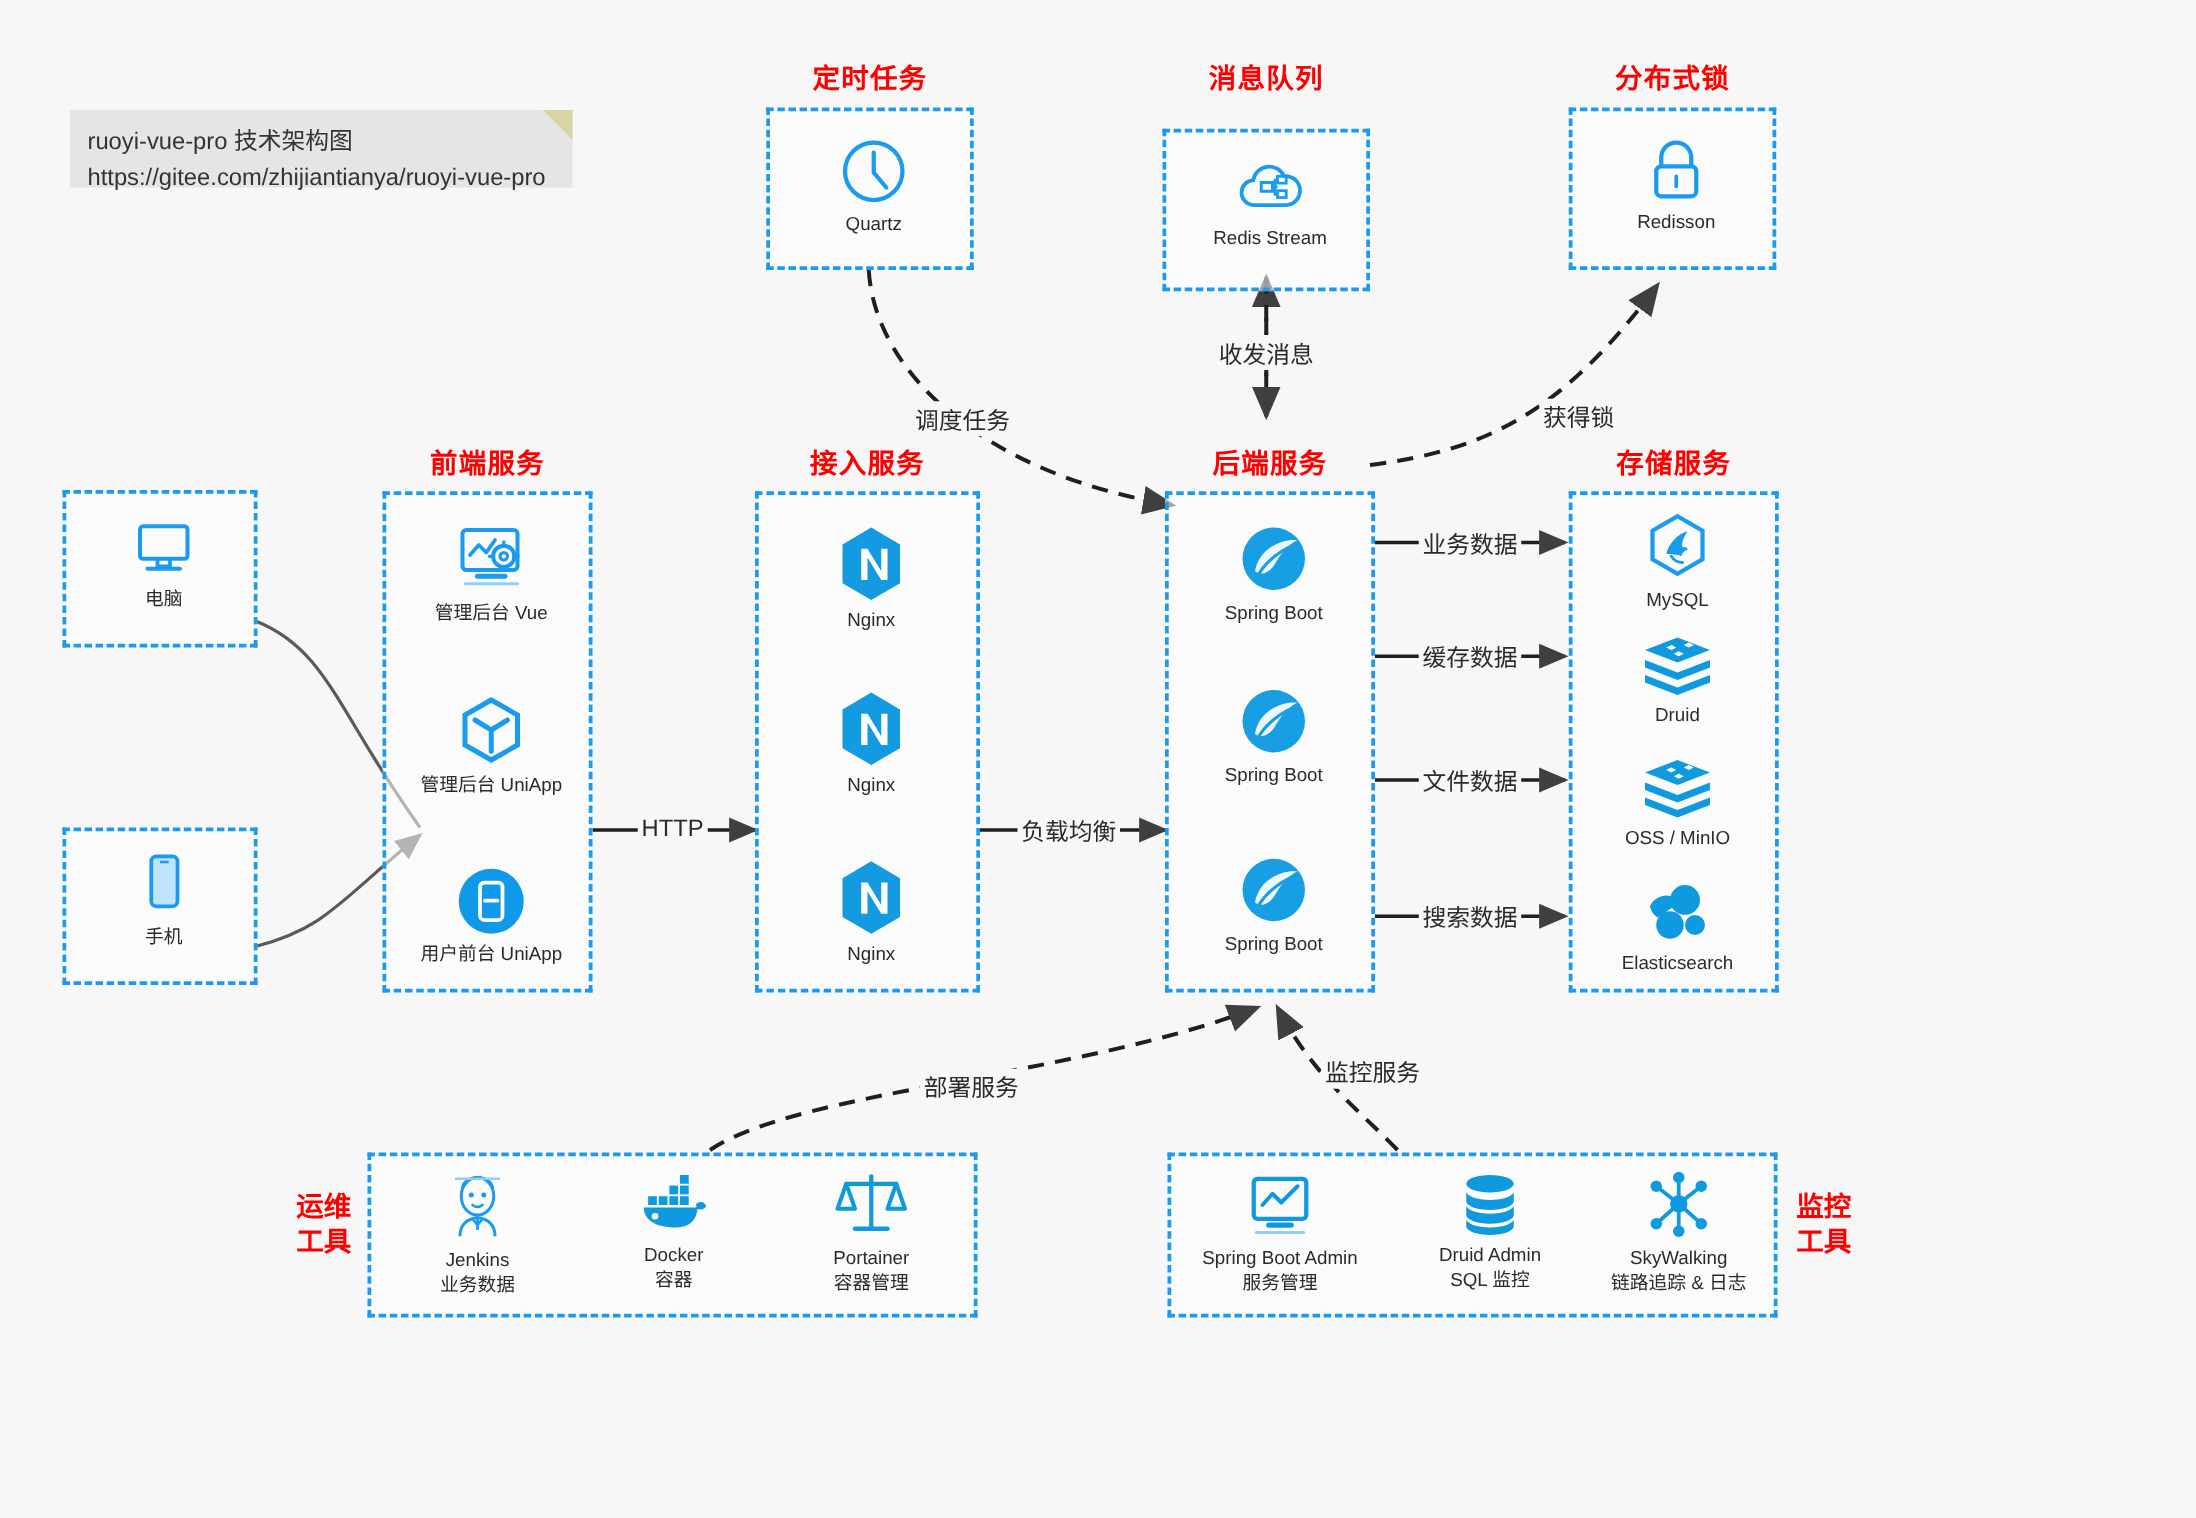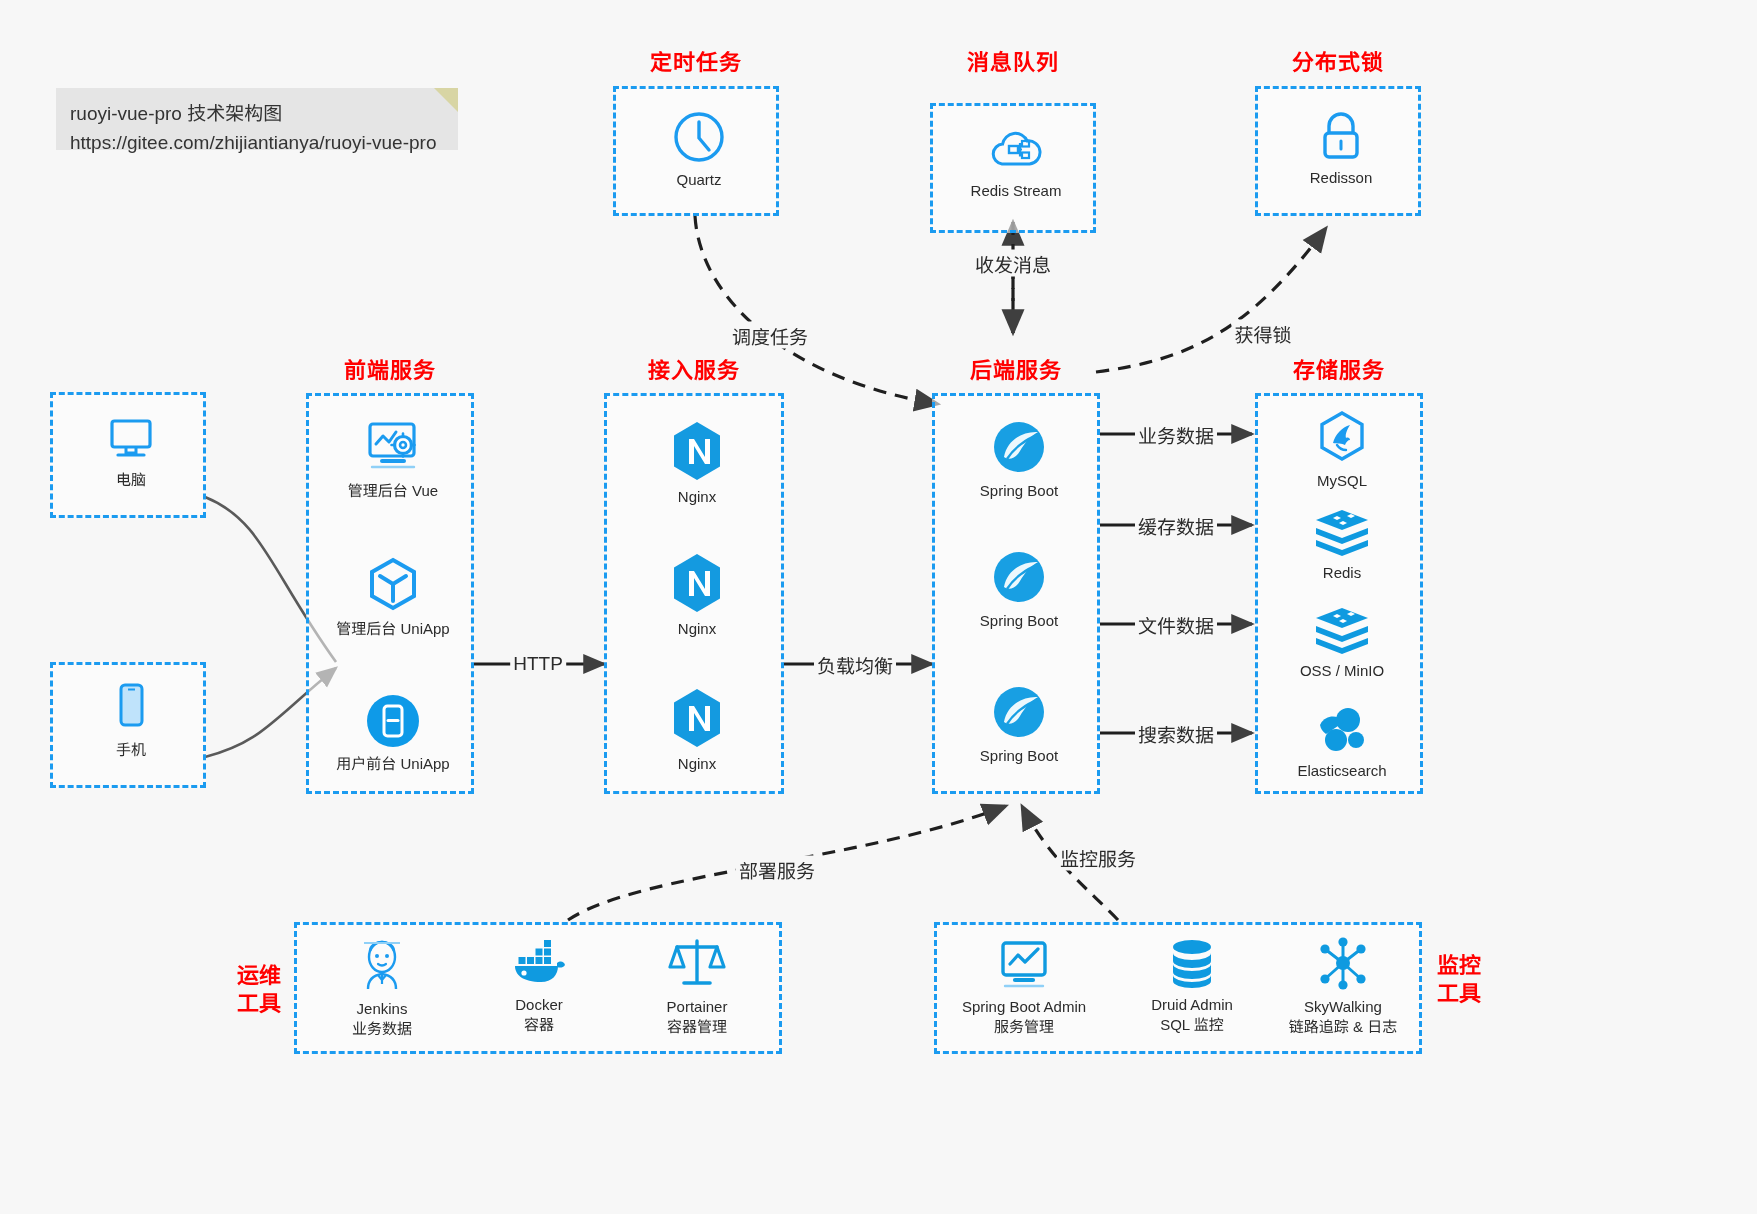--- a/index.html
+++ b/index.html
@@ -264,21 +264,21 @@
       <div class="cap">MySQL</div>
     </div>
 
     <div class="cell" style="left:0;top:112px;width:168px;">
       <svg class="ico" width="58" height="50" viewBox="0 0 58 50">
         <path d="M29 2 L55 12 L29 22 L3 12 z" fill="#0f9ae0"></path>
         <path d="M3 20 L29 30 L55 20 L55 26 L29 36 L3 26 z" fill="#0f9ae0"></path>
         <path d="M3 32 L29 42 L55 32 L55 38 L29 48 L3 38 z" fill="#0f9ae0"></path>
         <path d="M20 10 l4 -2 l4 2 l-4 2 z M34 8 l4 -2 l4 2 l-4 2 z M26 15 l4 -2 l4 2 l-4 2 z" fill="#fff"></path>
       </svg>
-      <div class="cap">Redis</div>
+      <div class="cap">Druid</div>
     </div>
 
     <div class="cell" style="left:0;top:210px;width:168px;">
       <svg class="ico" width="58" height="50" viewBox="0 0 58 50">
         <path d="M29 2 L55 12 L29 22 L3 12 z" fill="#0f9ae0"></path>
         <path d="M3 20 L29 30 L55 20 L55 26 L29 36 L3 26 z" fill="#0f9ae0"></path>
         <path d="M3 32 L29 42 L55 32 L55 38 L29 48 L3 38 z" fill="#0f9ae0"></path>
         <path d="M20 10 l4 -2 l4 2 l-4 2 z M34 8 l4 -2 l4 2 l-4 2 z M26 15 l4 -2 l4 2 l-4 2 z" fill="#fff"></path>
       </svg>
       <div class="cap">OSS / MinIO</div>
@@ -288,21 +288,21 @@
       <svg class="ico" width="56" height="52" viewBox="0 0 56 52">
         <circle cx="34" cy="16" r="12" fill="#0f9ae0"></circle>
         <path d="M6 21 a14 14 0 0 1 24 -3 L12 30 a14 14 0 0 1 -6 -9 z" fill="#0f9ae0"></path>
         <circle cx="22" cy="36" r="11" fill="#0f9ae0"></circle>
         <circle cx="42" cy="36" r="8" fill="#0f9ae0"></circle>
       </svg>
       <div class="cap">Elasticsearch</div>
     </div>
   </div>
 
-  <div class="side-title" style="left:228px;top:952px;width:62px;margin-top:10px;">运维
+  <div class="side-title" style="left:228px;top:952px;width:62px;">运维
 工具</div>
   <div class="dbox" style="left:294px;top:922px;width:488px;height:132px;">
 
     <div class="cell" style="left:10px;top:12px;width:150px;">
       <svg class="ico" width="52" height="56" viewBox="0 0 52 56">
         <ellipse cx="26" cy="20" rx="13" ry="15" fill="none" stroke="#1b9bf0" stroke-width="2.4"></ellipse>
         <path d="M14 14 a12 9 0 0 1 24 0" fill="none" stroke="#1b9bf0" stroke-width="2.4"></path>
         <circle cx="21" cy="19" r="2" fill="#1b9bf0"></circle>
           <circle cx="31" cy="19" r="2" fill="#1b9bf0"></circle>
         <path d="M22 27 q4 3 8 0" fill="none" stroke="#1b9bf0" stroke-width="2.2" stroke-linecap="round"></path>
@@ -390,21 +390,21 @@
         </g>
       </svg>
       <div class="cap two">SkyWalking</div>
       <div class="cap two" style="margin-top:0">链路追踪 &amp; 日志</div>
     </div>
   </div>
 
   <div class="elabel" style="left:538px;top:664px;">HTTP</div>
   <div class="elabel" style="left:855px;top:664px;">负载均衡</div>
   <div class="elabel" style="left:770px;top:335px;">调度任务</div>
-  <div class="elabel" style="left:1013px;top:263px;">收发消息</div>
+  <div class="elabel" style="left:1013px;top:282px;">收发消息</div>
   <div class="elabel" style="left:1263px;top:333px;">获得锁</div>
   <div class="elabel" style="left:1176px;top:434px;">业务数据</div>
   <div class="elabel" style="left:1176px;top:525px;">缓存数据</div>
   <div class="elabel" style="left:1176px;top:624px;">文件数据</div>
   <div class="elabel" style="left:1176px;top:733px;">搜索数据</div>
   <div class="elabel" style="left:777px;top:869px;">部署服务</div>
   <div class="elabel" style="left:1098px;top:857px;">监控服务</div>
 
 </div>
 

